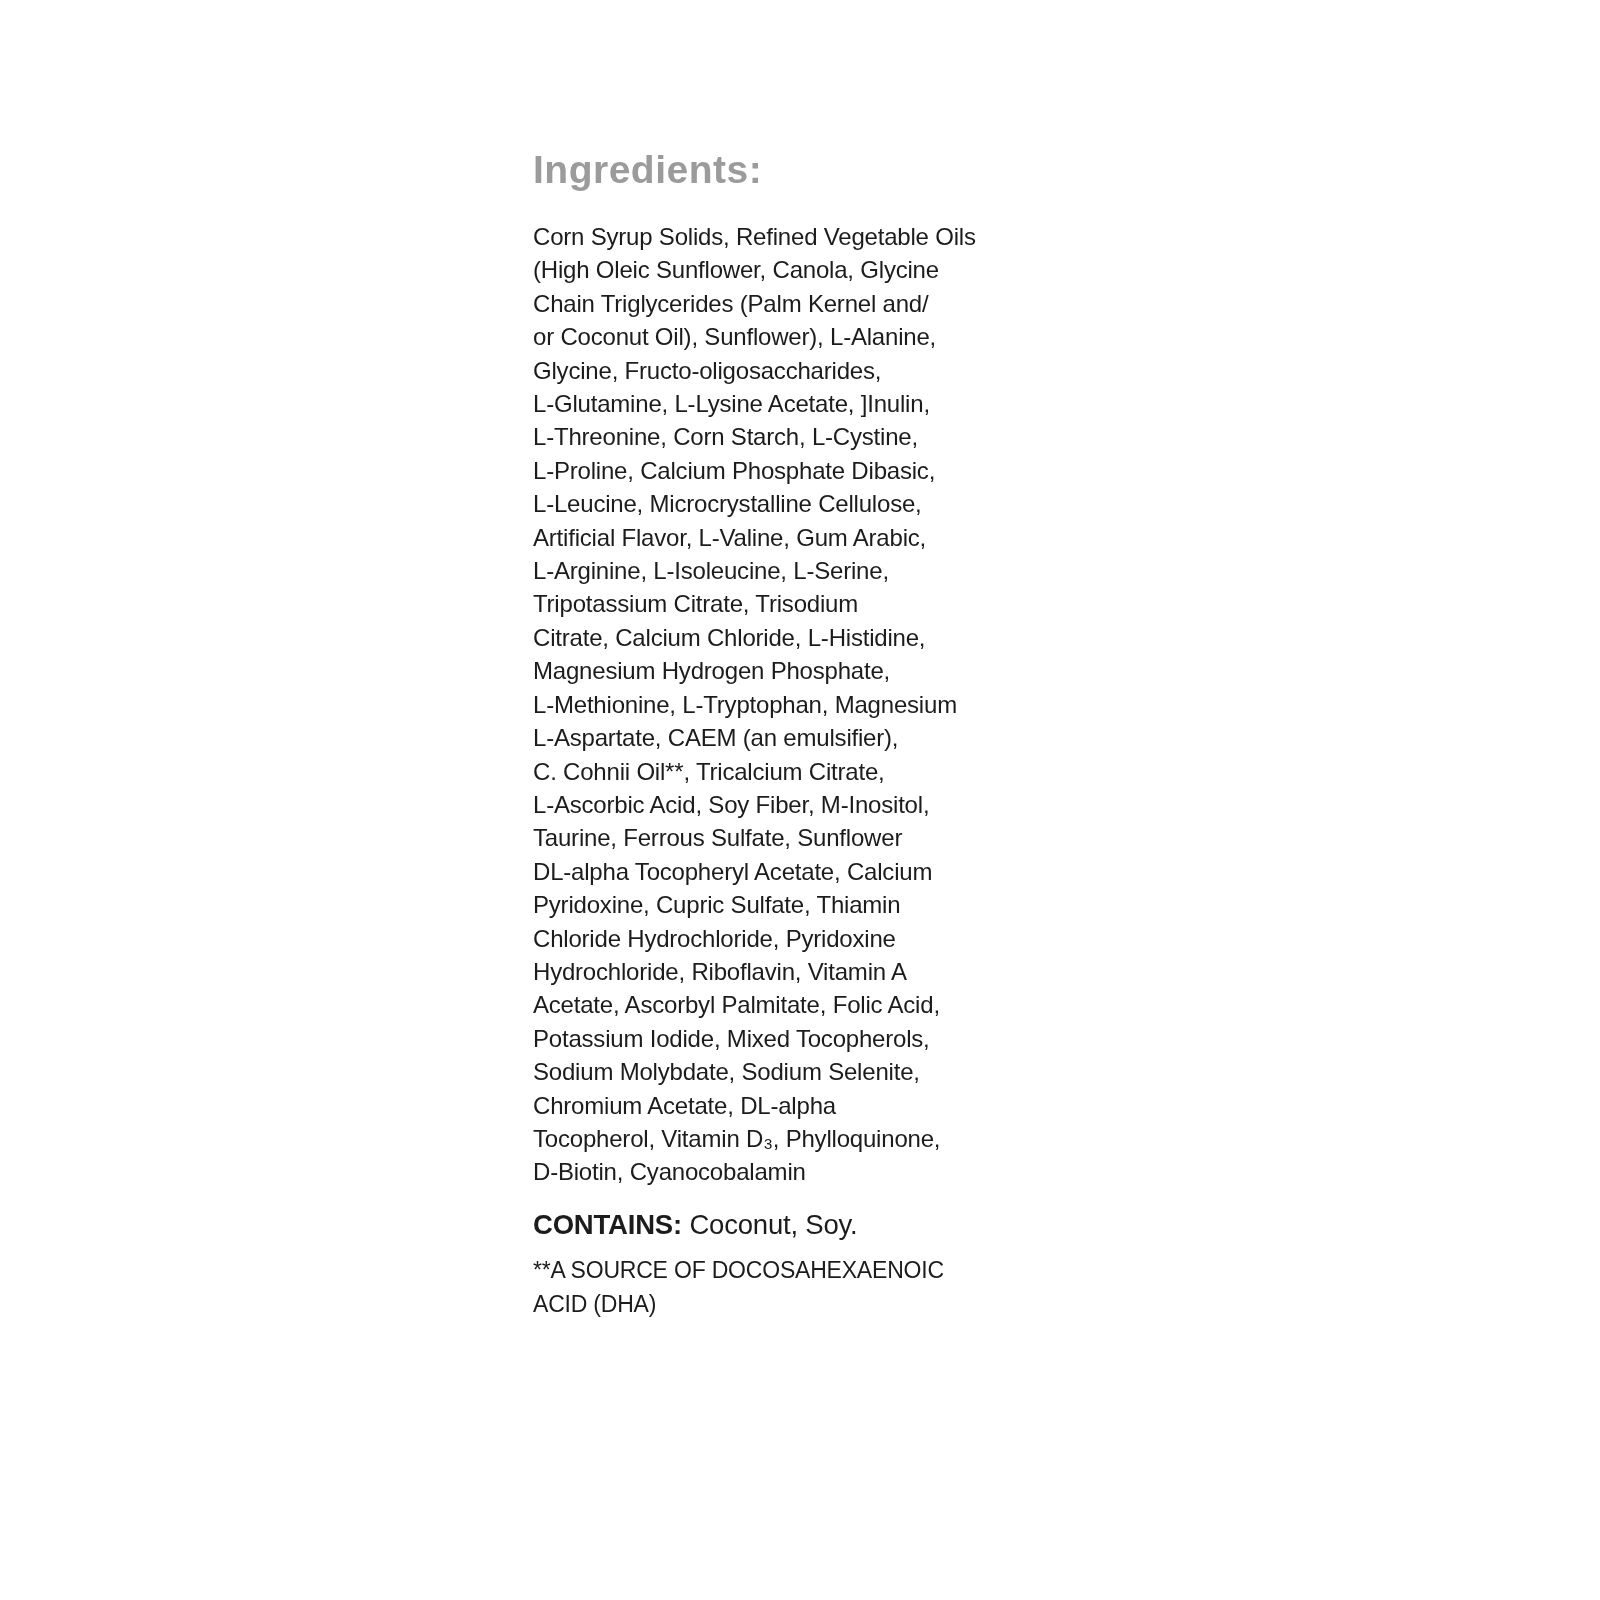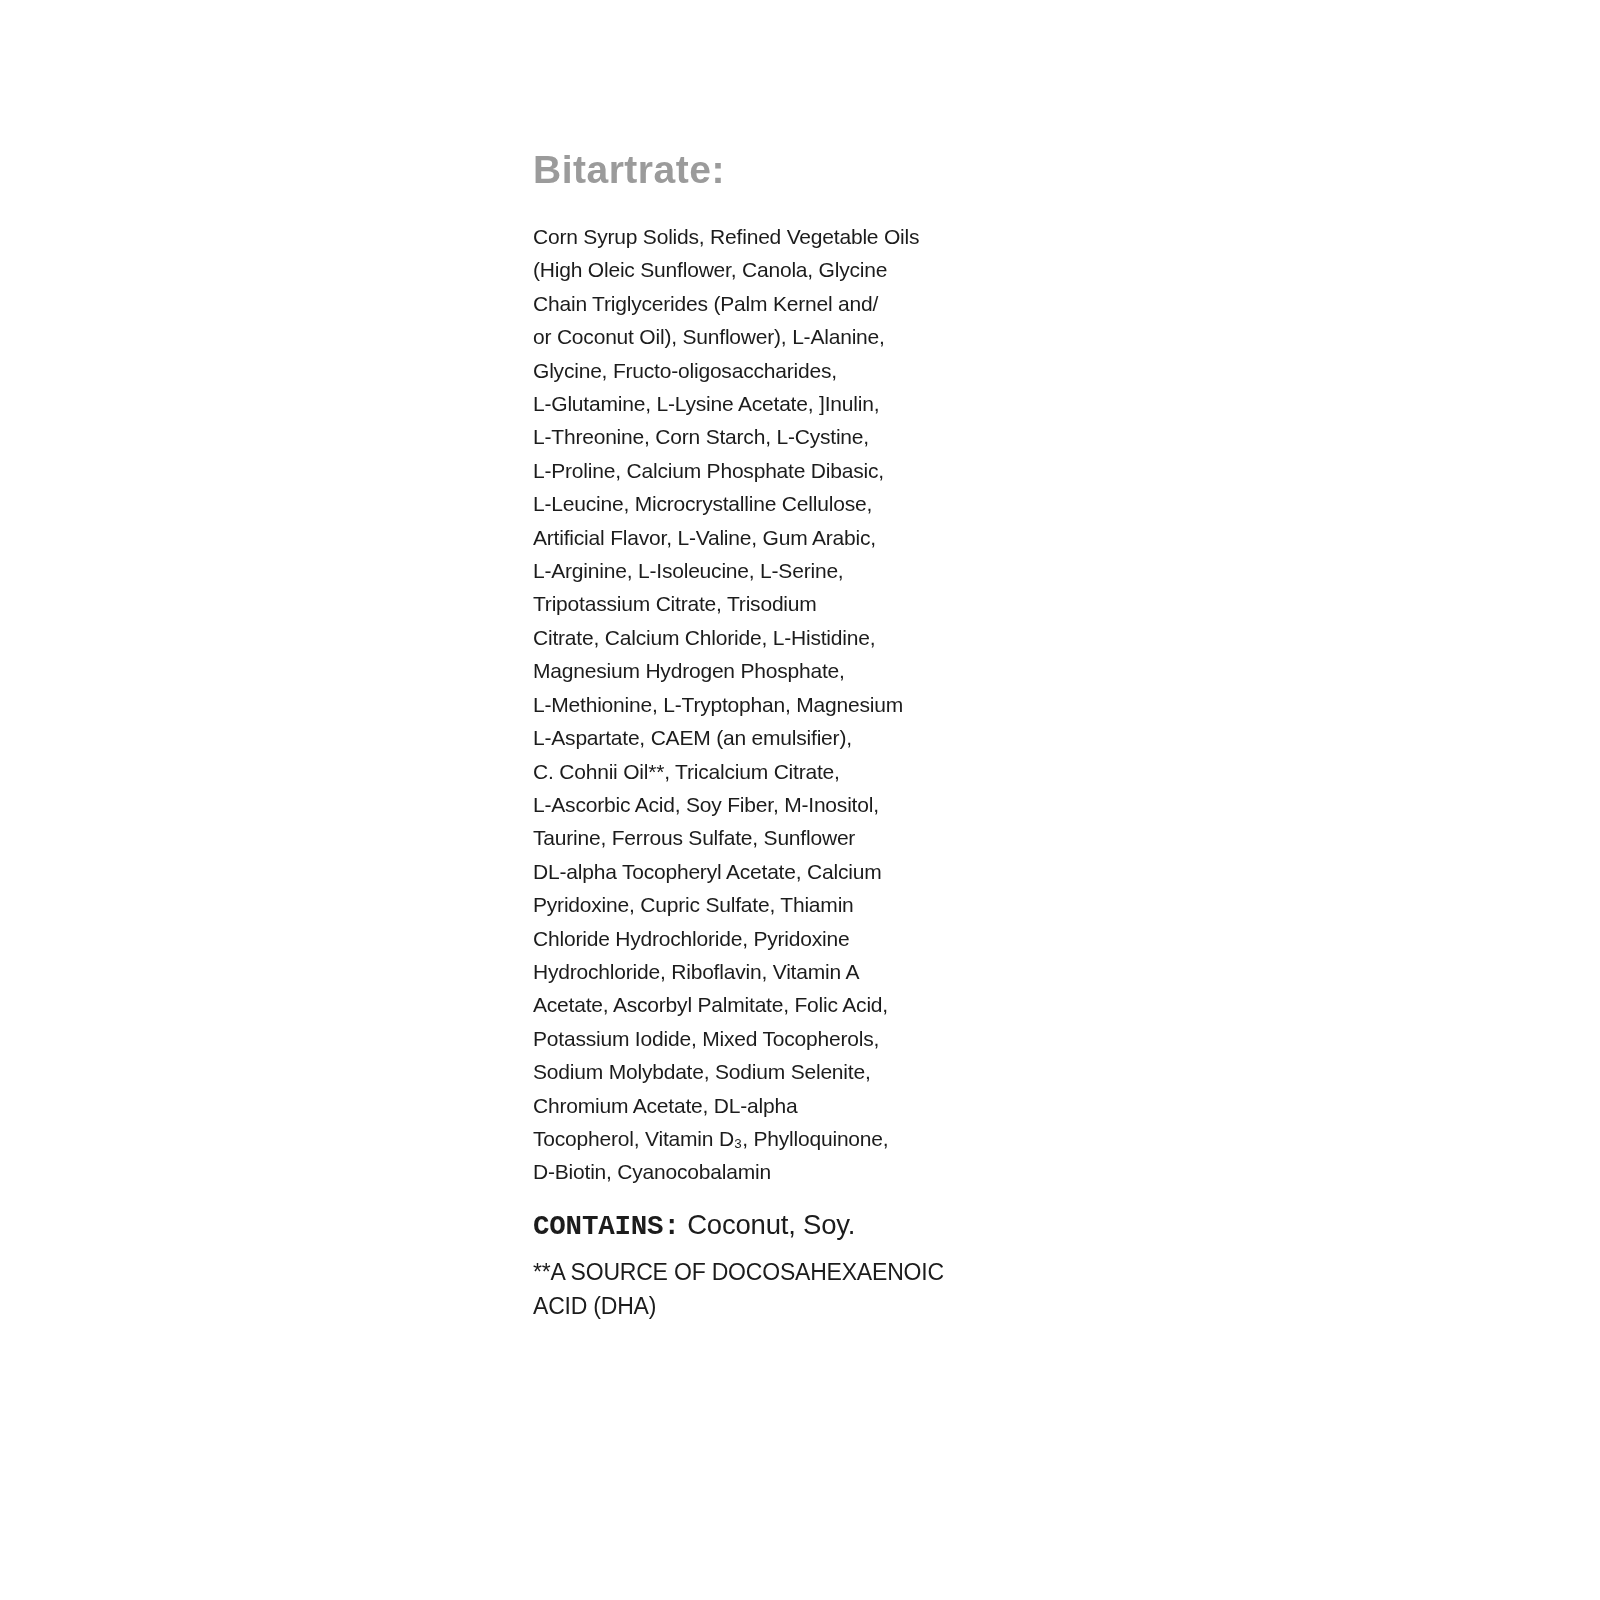--- a/index.html
+++ b/index.html
@@ -20,53 +20,52 @@
   }
   .heading {
     font-size: 39px;
     font-weight: 600;
     line-height: 44px;
     color: var(--heading-color, #9b9b9b);
     letter-spacing: 0.5px;
     margin: 0 0 28px 0;
   }
   .ingredients-list {
-    font-size: 21px;
+    font-size: 24px;
     line-height: 33.4px;
     letter-spacing: -0.2px;
   }
   .ing-line {
     white-space: nowrap;
   }
   .contains-line {
     margin-top: 19px;
     font-size: 27.5px;
     line-height: 33.4px;
     letter-spacing: -0.2px;
     white-space: nowrap;
   }
   .contains-label {
     font-weight: 700;
-    font-family: Liberation Mono, monospace;
   }
   .footnote {
     margin-top: 13px;
     font-size: 23px;
     line-height: 33.4px;
     letter-spacing: -0.2px;
   }
   .footnote-line {
     white-space: nowrap;
   }
 </style>
 </head>
 <body>
 
 <div class="label-column">
-  <h1 class="heading">Bitartrate:</h1>
+  <h1 class="heading">Ingredients:</h1>
 
   <div class="ingredients-list">
     <div class="ing-line">Corn Syrup Solids, Refined Vegetable Oils</div>
     <div class="ing-line">(High Oleic Sunflower, Canola, Glycine</div>
     <div class="ing-line">Chain Triglycerides (Palm Kernel and/</div>
     <div class="ing-line">or Coconut Oil), Sunflower), L-Alanine,</div>
     <div class="ing-line">Glycine, Fructo-oligosaccharides,</div>
     <div class="ing-line">L-Glutamine, L-Lysine Acetate, ]Inulin,</div>
     <div class="ing-line">L-Threonine, Corn Starch, L-Cystine,</div>
     <div class="ing-line">L-Proline, Calcium Phosphate Dibasic,</div>

